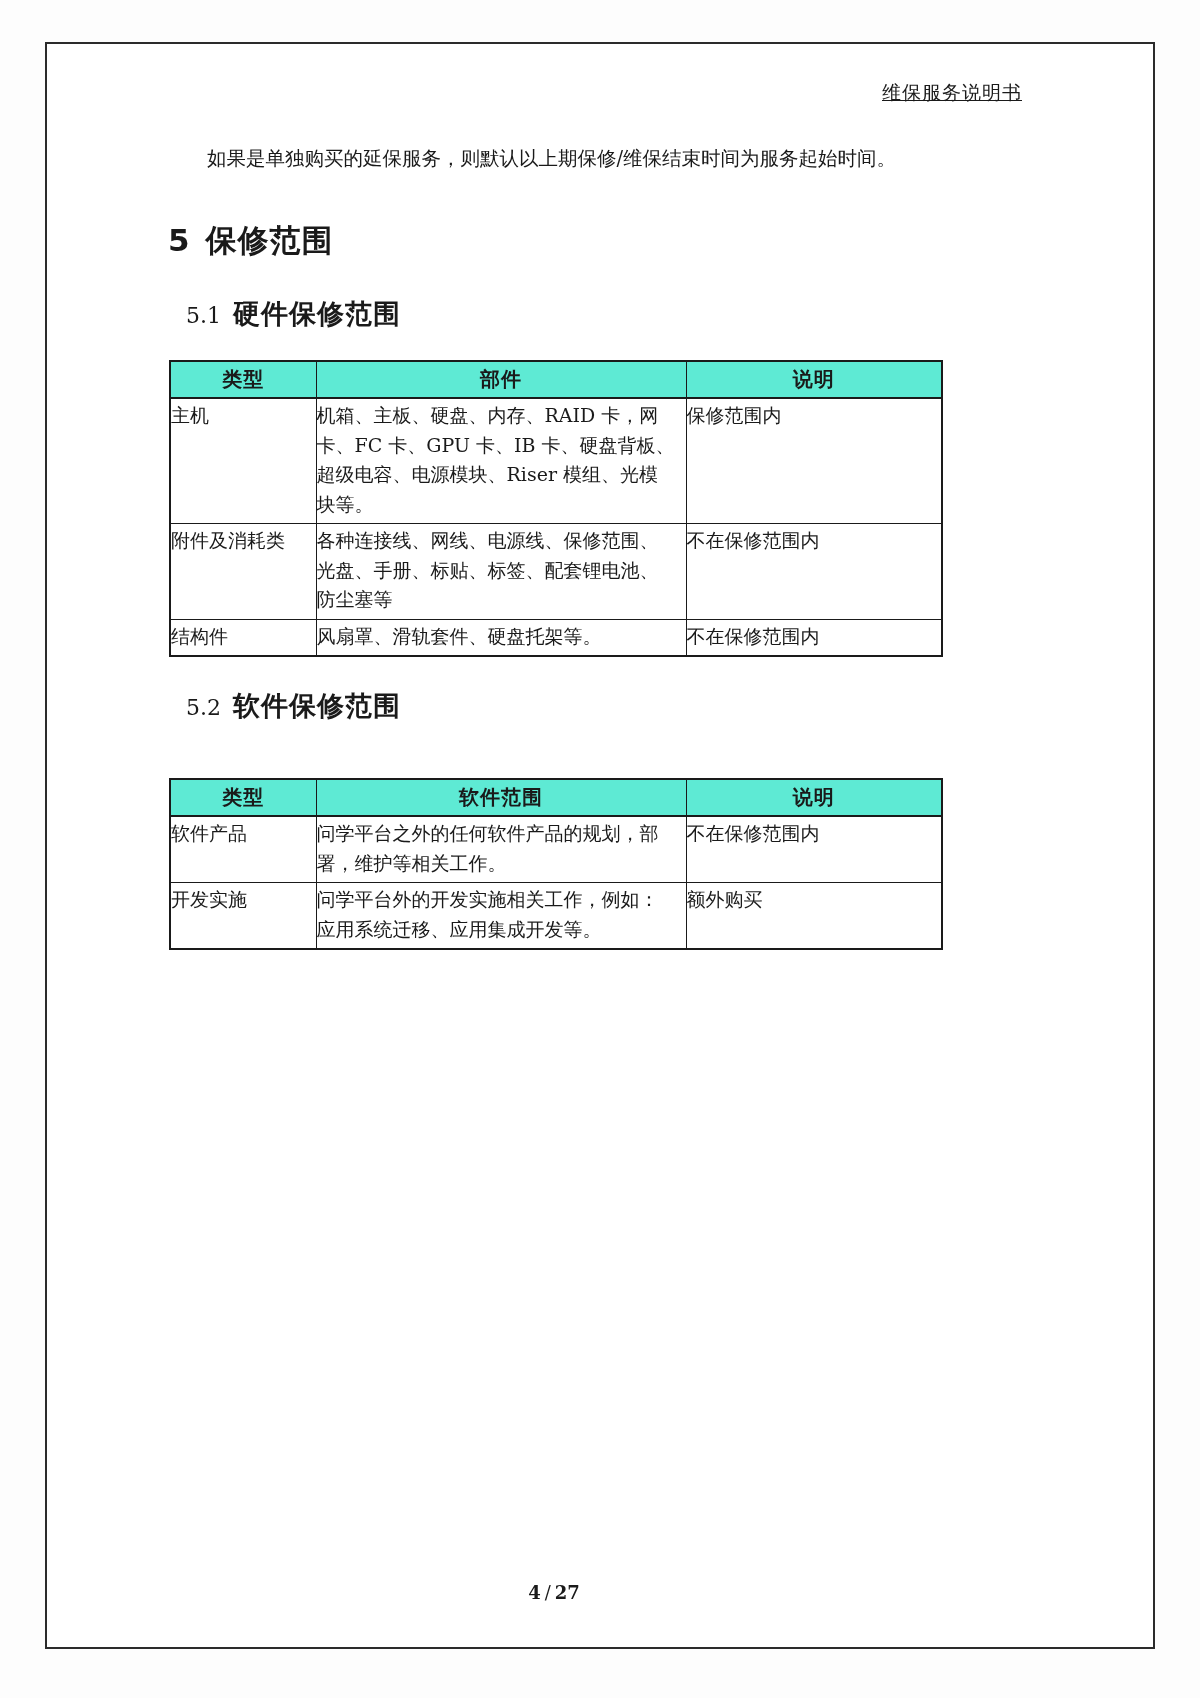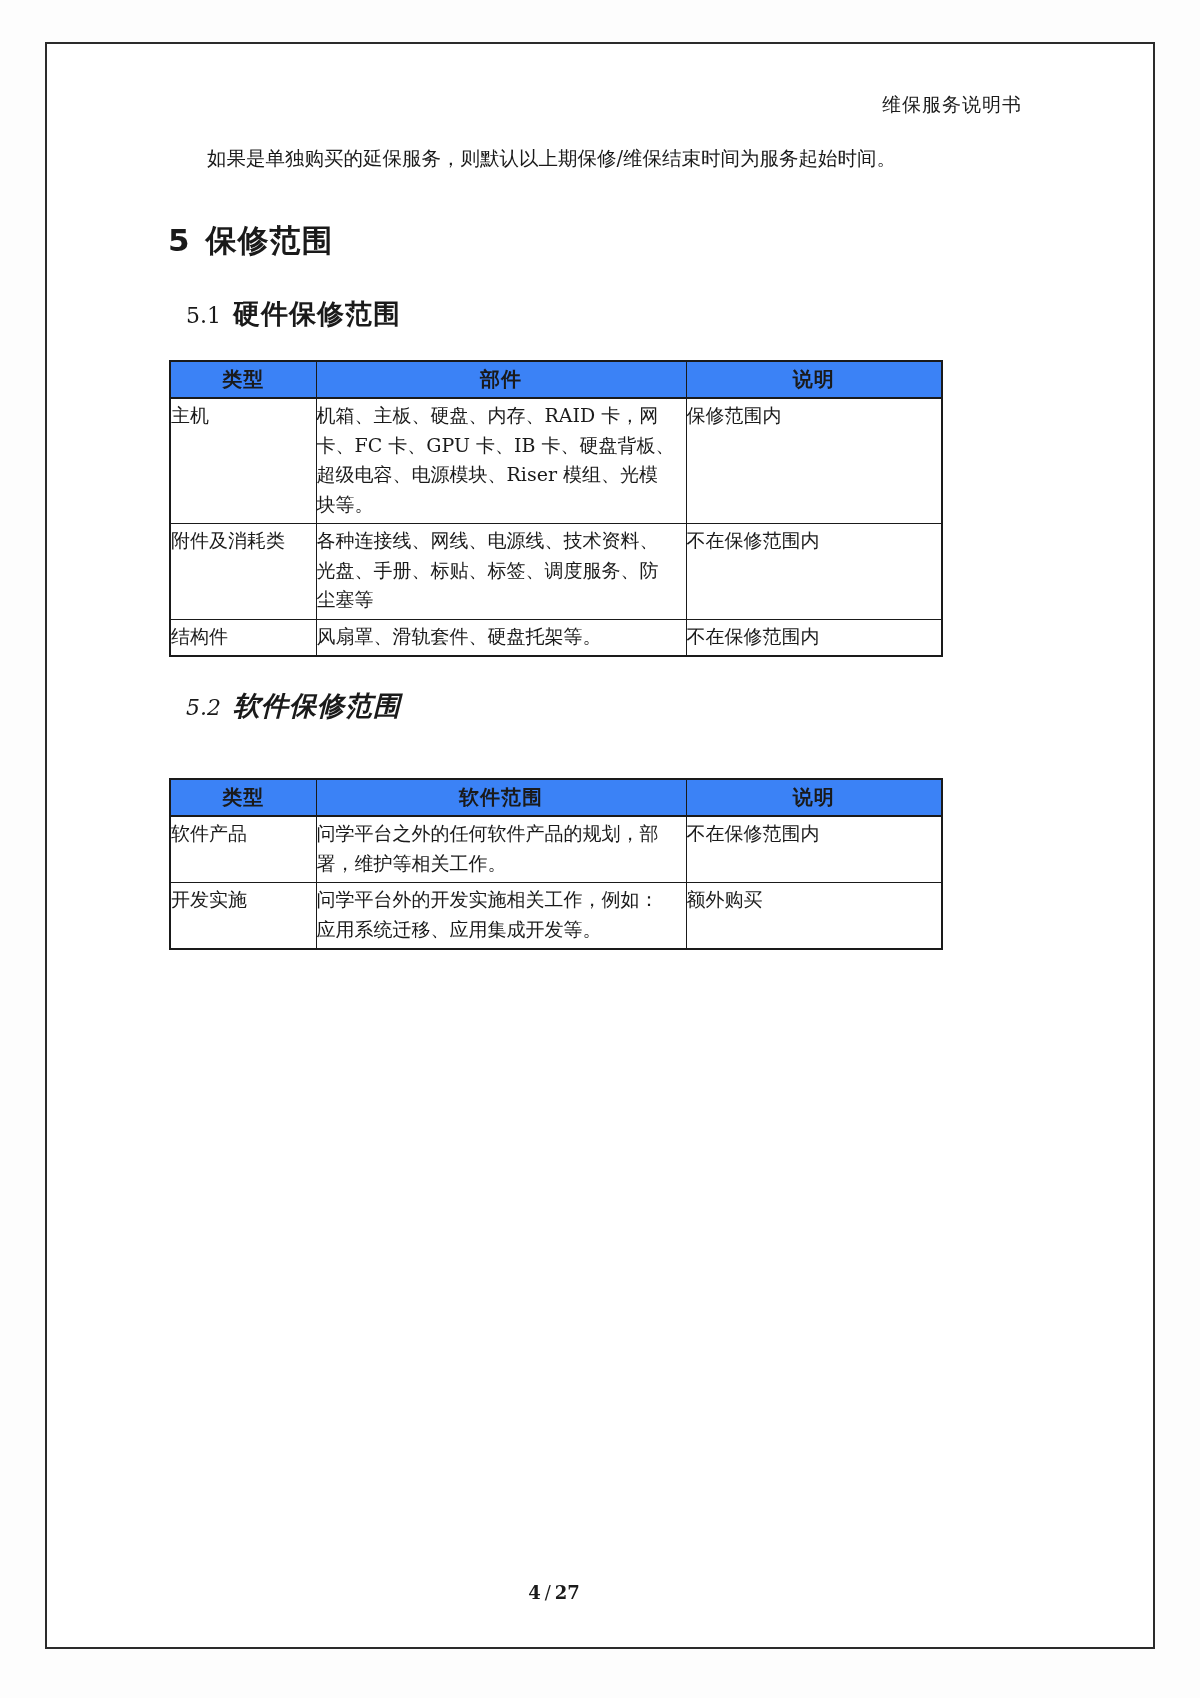--- a/index.html
+++ b/index.html
@@ -12,51 +12,51 @@
     color: #1a1a1a;
     overflow: hidden;
   }
   .page-border {
     position: absolute; left: 45px; top: 42px;
     width: 1110px; height: 1607px;
     border: 2px solid #2b2b2b;
     background: #ffffff;
   }
   .doc-header {
-    position: absolute; top: 92px; left: 168px; width: 854px;
-    text-align: right; font-size: 19px; letter-spacing: 1px;
+    position: absolute; top: 80px; left: 168px; width: 854px;
+    text-align: right; font-size: 19px; letter-spacing: 1px; text-decoration: underline;
   }
   .intro {
     position: absolute; top: 144px; left: 168px; width: 790px;
     margin: 0; font-size: 19.5px; line-height: 30px; text-indent: 2em;
     white-space: nowrap;
   }
   .h1 {
     position: absolute; top: 220px; left: 168px;
     font-family: "DejaVu Sans", "Liberation Sans", sans-serif;
     font-weight: bold; font-size: 31px; letter-spacing: 1px;
   }
   .h1 .num { margin-right: 16px; letter-spacing: 0; }
   .h2 { position: absolute; left: 186px; font-size: 22px; }
   .h2 .h2-num { font-family: "DejaVu Serif", "Liberation Serif", serif; font-weight: normal; }
   .h2 .h2-title {
     font-family: "DejaVu Sans", "Liberation Sans", sans-serif;
     font-weight: bold; font-size: 27px; margin-left: 12px; letter-spacing: 1px;
   }
   .h2-1 { top: 296px; }
-  .h2-2 { top: 688px; font-style: italic; }
+  .h2-2 { top: 688px; }
   .doc-table {
     position: absolute; left: 169px; width: 772px;
     border-collapse: collapse; table-layout: fixed;
     border: 2px solid #1a1a1a;
   }
   .t1 { top: 360px; }
   .t2 { top: 778px; }
   .doc-table th {
-    background: #3b82f6;
+    background: #5eead4;
     border: 1px solid #1a1a1a; border-bottom: 2px solid #1a1a1a;
     font-size: 20px; font-weight: bold; padding: 4px 2px;
     text-align: center; letter-spacing: 1px;
   }
   .doc-table td {
     border: 1px solid #1a1a1a;
     vertical-align: top;
     font-size: 19px; line-height: 29.5px;
     padding: 2px 9px 4px 0;
     white-space: pre-wrap;
@@ -100,21 +100,21 @@
       </tr>
     </thead>
     <tbody>
       <tr>
         <td class="c-type">主机</td>
         <td>机箱、主板、硬盘、内存、RAID 卡，网卡、FC 卡、GPU 卡、IB 卡、硬盘背板、超级电容、电源模块、Riser 模组、光模块等。</td>
         <td>保修范围内</td>
       </tr>
       <tr>
         <td class="c-type">附件及消耗类</td>
-        <td>各种连接线、网线、电源线、技术资料、光盘、手册、标贴、标签、调度服务、防尘塞等</td>
+        <td>各种连接线、网线、电源线、保修范围、光盘、手册、标贴、标签、配套锂电池、防尘塞等</td>
         <td>不在保修范围内</td>
       </tr>
       <tr>
         <td class="c-type">结构件</td>
         <td>风扇罩、滑轨套件、硬盘托架等。</td>
         <td>不在保修范围内</td>
       </tr>
     </tbody>
   </table>
 

